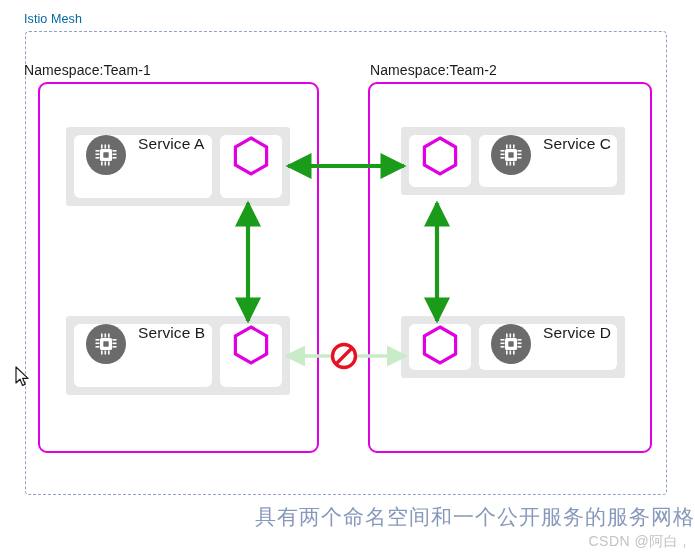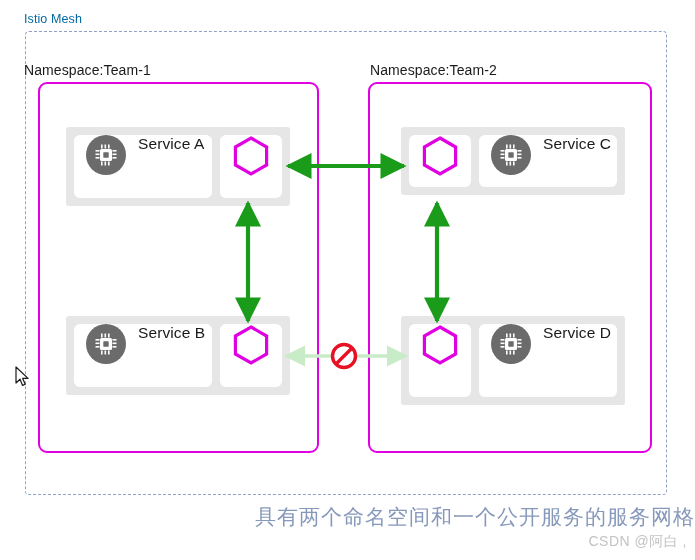--- a/index.html
+++ b/index.html
@@ -66,21 +66,21 @@
     border-radius: 3px;
     display: flex;
     align-items: center;
     box-sizing: border-box;
     padding: 8px;
     gap: 8px;
   }
   #pod-service-a { left: 66px;  top: 127px; width: 224px; height: 79px; }
   #pod-service-b { left: 66px;  top: 316px; width: 224px; height: 79px; }
   #pod-service-c { left: 401px; top: 127px; width: 224px; height: 68px; }
-  #pod-service-d { left: 401px; top: 316px; width: 224px; height: 89px; }
+  #pod-service-d { left: 401px; top: 316px; width: 224px; height: 62px; }
 
   .card {
     background: #ffffff;
     border-radius: 6px;
     height: 100%;
     display: flex;
     align-items: flex-start;
     box-sizing: border-box;
   }
   .card-service {

